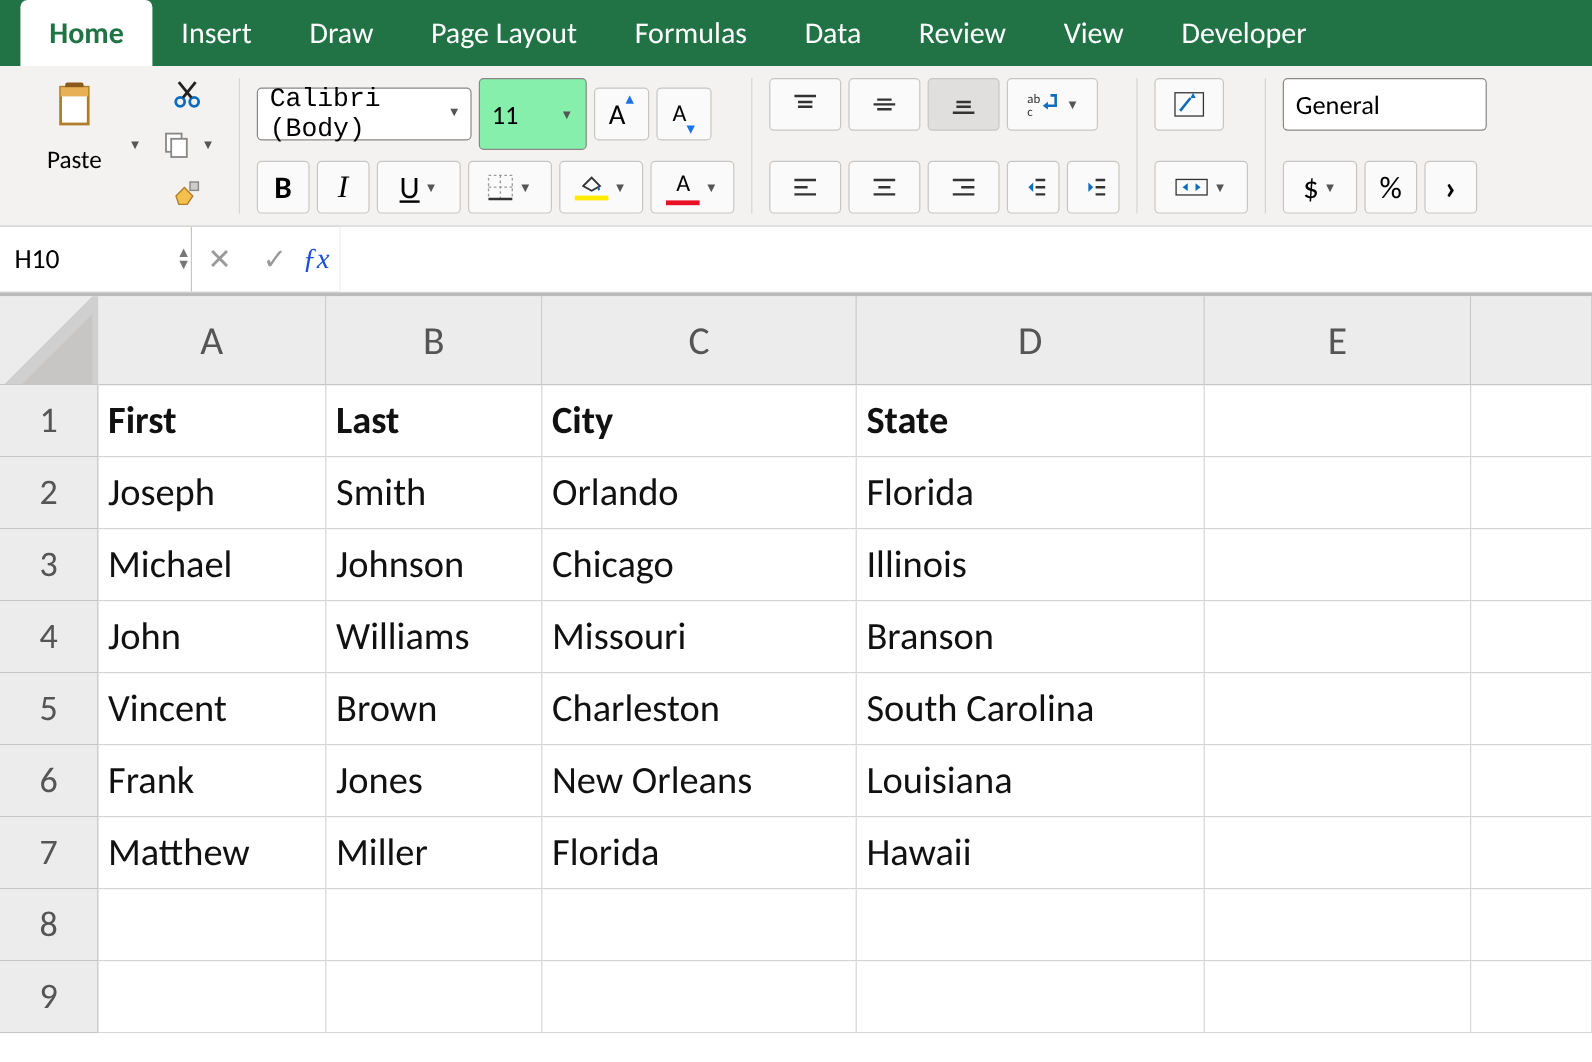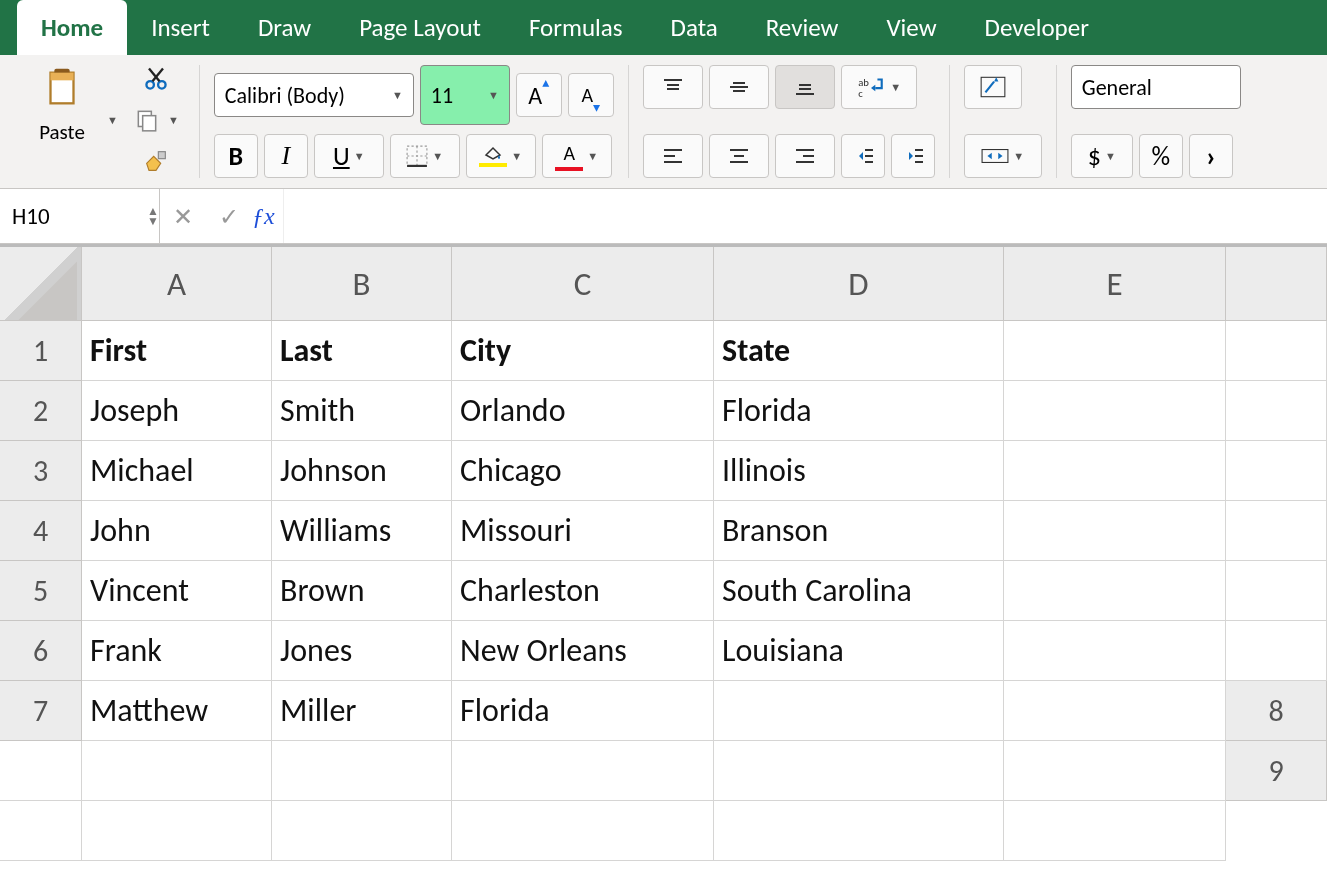--- a/index.html
+++ b/index.html
@@ -20,21 +20,21 @@
   .dd-caret { font-size: 11px; color: #555; margin-left: 4px; }
   
   .paste-area { display: flex; flex-direction: column; align-items: center; gap: 4px; padding: 0 10px; }
   .clipboard-icon svg { width: 46px; height: 46px; }
   .paste-label { font-size: 21px; }
   .paste-dd { font-size: 11px; color: #555; margin-left: 2px; }
   
   .cut-col { display: flex; flex-direction: column; gap: 14px; align-items: center; padding: 0 6px; }
   .icon-svg { display: inline-flex; }
   
-  .font-sel { background: #fff; border: 1px solid #8a8886; border-radius: 4px; height: 44px; width: 200px; display: flex; align-items: center; padding: 0 10px; font-size: 22px; justify-content: space-between; }
+  .font-sel { background: #fff; border: 1px solid #8a8886; border-radius: 4px; height: 44px; width: 179px; display: flex; align-items: center; padding: 0 10px; font-size: 22px; justify-content: space-between; font-family: Liberation Mono, monospace; }
   .size-sel { background: #86efac; border: 1px solid #8a8886; border-radius: 4px; height: 60px; width: 90px; display: flex; align-items: center; padding: 0 10px; font-size: 22px; justify-content: space-between; }
   .fontsize-btn { width: 46px; font-size: 26px; }
   
   .color-underline { width: 28px; height: 4px; margin-top: 2px; }
   
   .align-btn { width: 60px; }
   .align-btn.active { background: #e1dfdd; }
   
   .numfmt { background: #fff; border: 1px solid #8a8886; border-radius: 4px; height: 44px; width: 170px; display: flex; align-items: center; padding: 0 10px; font-size: 22px; }
   
@@ -368,20 +368,21 @@
     <div class="cell">Jones</div>
     <div class="cell">New Orleans</div>
     <div class="cell">Louisiana</div>
     <div class="cell"></div>
     <div class="cell"></div>
 
     <div class="row-header">7</div>
     <div class="cell">Matthew</div>
     <div class="cell">Miller</div>
     <div class="cell">Florida</div>
+    <div class="cell">Hawaii</div>
     <div class="cell"></div>
     <div class="cell"></div>
 
     <div class="row-header">8</div>
     <div class="cell"></div>
     <div class="cell"></div>
     <div class="cell"></div>
     <div class="cell"></div>
     <div class="cell"></div>
     <div class="cell"></div>

